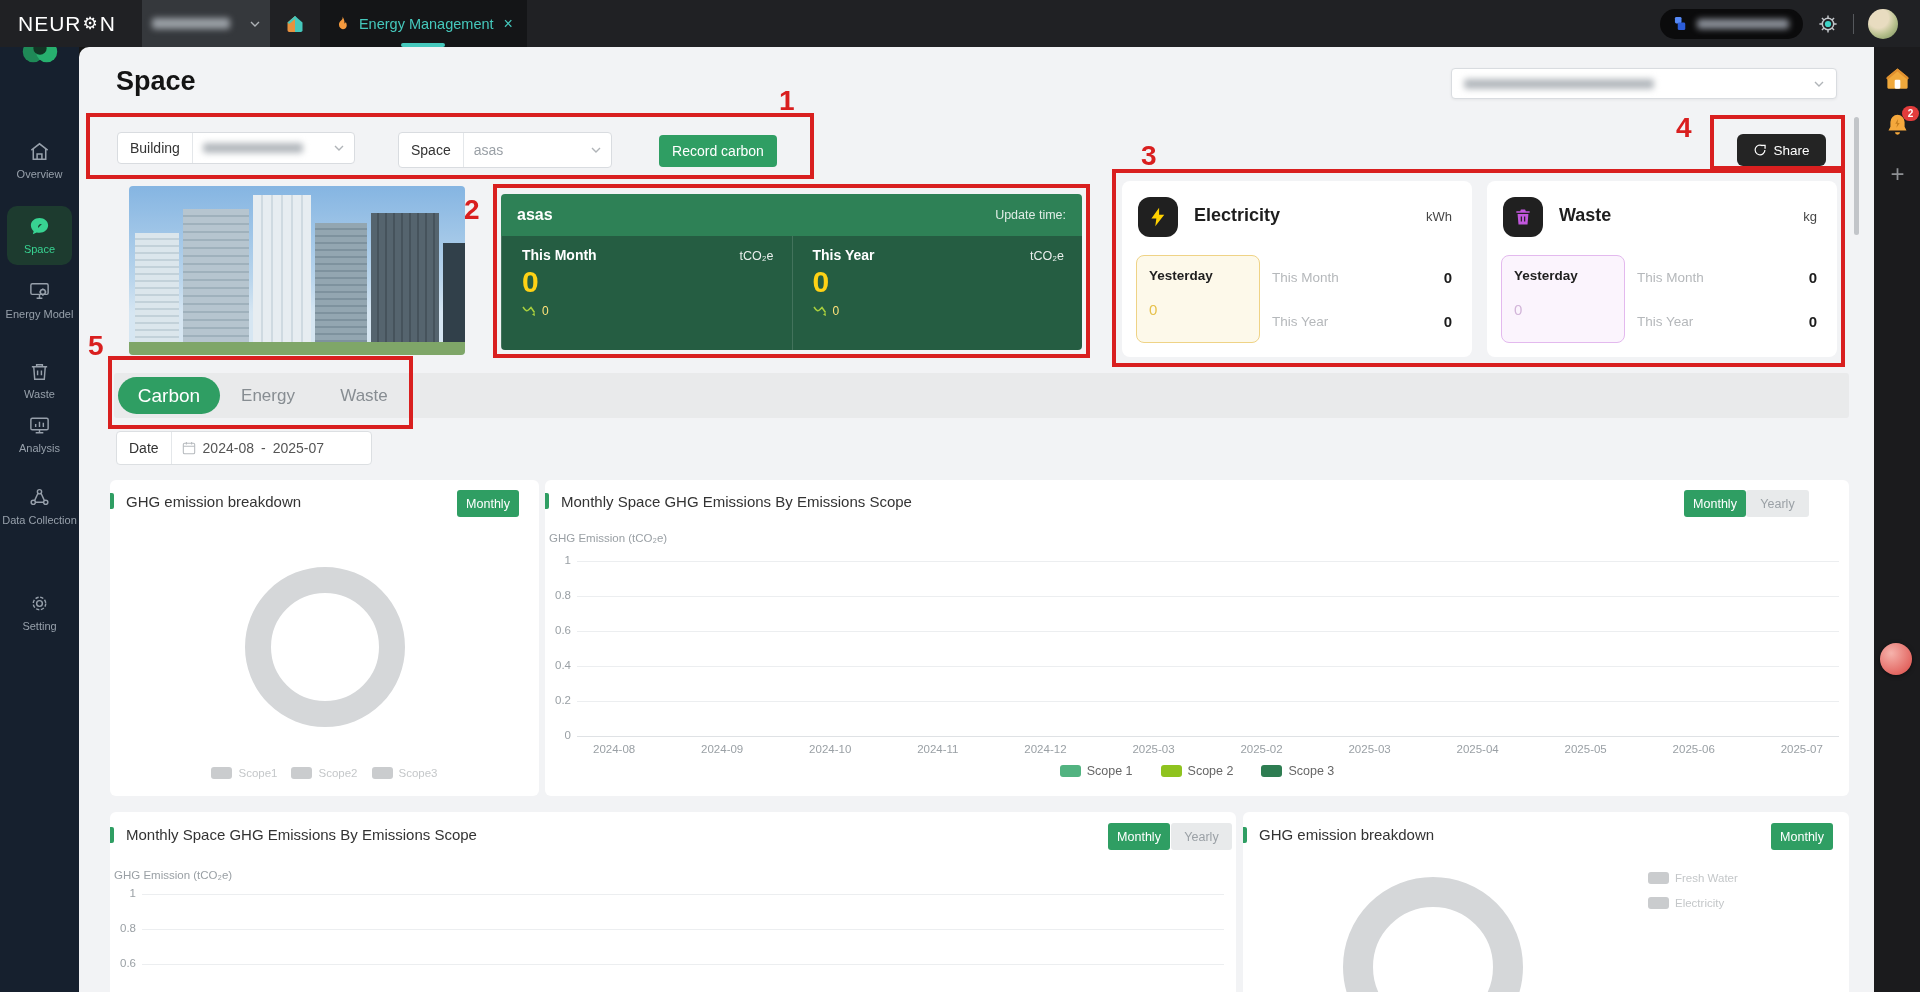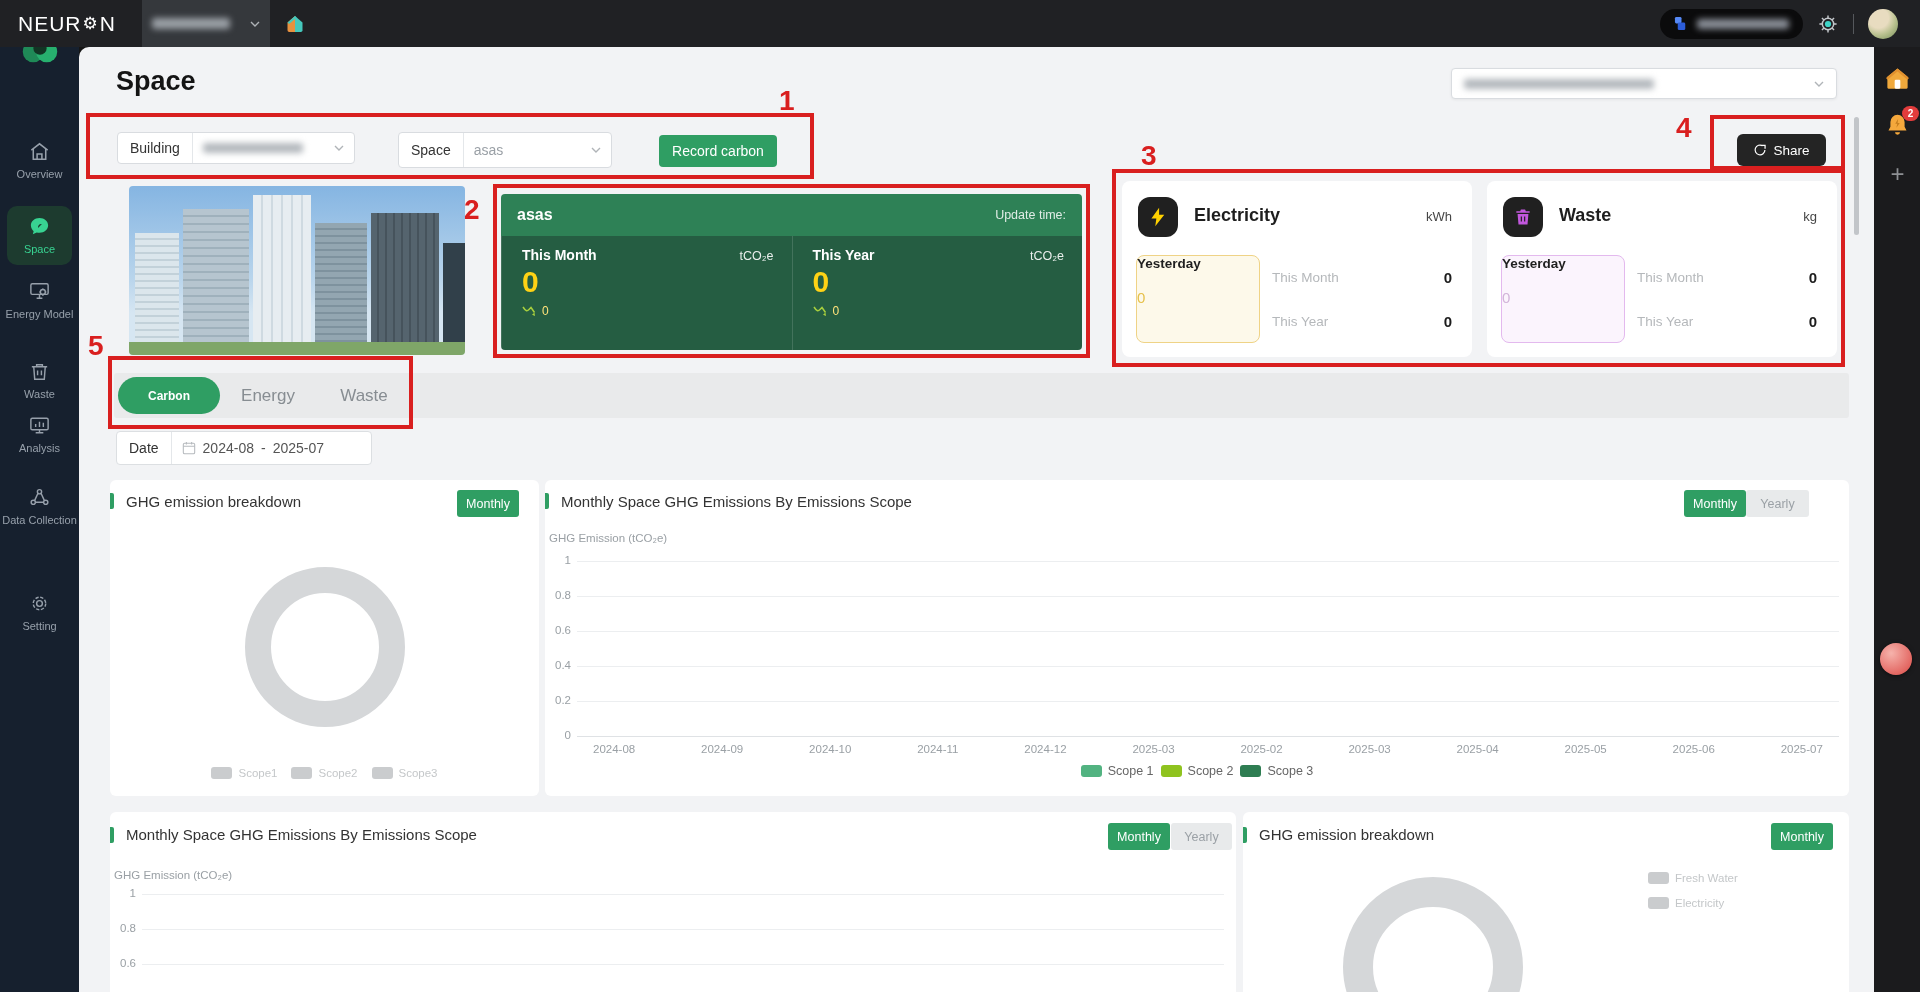--- a/index.html
+++ b/index.html
@@ -81,38 +81,38 @@
   .cc-unit{font-weight:normal;font-size:12.5px;opacity:.9}
   .cc-val{font-size:30px;font-weight:bold;color:#ffd215;margin-top:4px;line-height:1}
   .cc-trend{display:flex;align-items:center;gap:5px;margin-top:7px;font-size:12px;color:#ffe27a}
 
   
   .ucard{width:350px;height:176px;background:#fff;border-radius:8px}
   .uc-icon{position:absolute;left:16px;top:16px;width:40px;height:40px;border-radius:12px;
     background:#202020;display:flex;align-items:center;justify-content:center}
   .uc-title{position:absolute;left:72px;top:24px;font-size:18px;font-weight:bold;color:#1e1e1e}
   .uc-unit{position:absolute;right:20px;top:28px;font-size:13px;color:#464646}
-  .ybox{position:absolute;left:14px;top:74px;width:124px;height:88px;border-radius:8px;}
+  .ybox{position:absolute;left:14px;top:74px;width:124px;height:88px;border-radius:8px;padding:12px}
   .ybox-el{border:1px solid #efd386;background:#fdf9ea}
   .ybox-wa{border:1px solid #e3b9ee;background:#fbf4fd}
   .ybox .yl{font-size:13.5px;font-weight:bold;color:#1f1f1f}
   .ybox .yv{margin-top:18px;font-size:15px}
   .urow{position:absolute;left:150px;right:20px;display:flex;justify-content:space-between;align-items:center}
   .urow .rl{font-size:13.5px;color:#b5b8bb}
   .urow .rv{font-size:15px;font-weight:bold;color:#1c1c1c}
 
   
   .share-btn{left:1737px;top:134px;width:89px;height:32px;background:#242424;border-radius:6px;
     display:flex;align-items:center;justify-content:center;gap:6px;color:#fff;font-size:13.5px;cursor:pointer}
 
   
   .tabbar{left:114px;top:373px;width:1735px;height:45px;background:#e9eaeb;border-radius:3px;
     display:flex;align-items:center;padding-left:4px}
-  .tab-pill{width:102px;height:37px;border-radius:19px;background:#2f9e63;color:#fff;font-weight:bold;
-    font-size:12px;display:flex;align-items:center;justify-content:center;cursor:pointer}
+  .tab-pill{width:102px;height:37px;border-radius:19px;background:#2f9e63;color:#fff;font-weight:normal;
+    font-size:19px;display:flex;align-items:center;justify-content:center;cursor:pointer}
   .tab-plain{width:96px;text-align:center;color:#878d92;font-size:17px;cursor:pointer}
 
   
   .datebox{left:116px;top:431px;width:256px;height:34px;background:#fff;border:1px solid #dcdfe2;
     border-radius:4px;display:flex;align-items:center;font-size:14px;color:#333}
   .datebox .dl{padding:0 12px;border-right:1px solid #e4e7ea;height:100%;display:flex;align-items:center}
   .datebox .dr{flex:1;display:flex;align-items:center;gap:7px;padding:0 10px;color:#555}
 
   
   .card{background:#fff;border-radius:6px}
@@ -120,21 +120,21 @@
   .ctitle{position:absolute;left:16px;font-size:15px;color:#333}
   .badge-green{position:absolute;background:#2f9e63;color:#fff;font-size:12.5px;border-radius:3px;
     display:flex;align-items:center;justify-content:center;cursor:pointer}
   .badge-gray{position:absolute;background:#e8eaeb;color:#9ba1a6;font-size:12.5px;border-radius:3px;
     display:flex;align-items:center;justify-content:center;cursor:pointer}
   .ylab{position:absolute;font-size:11.5px;color:#9aa0a5}
   .ytick{position:absolute;width:26px;text-align:right;font-size:11.5px;color:#9aa0a5}
   .gline{position:absolute;height:1px;background:#eceef0}
   .gline0{background:#dfe2e5}
   .xlabels{position:absolute;display:flex;justify-content:space-between;font-size:11.5px;color:#9aa0a5}
-  .legend{position:absolute;display:flex;align-items:center;justify-content:center;gap:7px;font-size:12.5px;color:#666}
+  .legend{position:absolute;display:flex;align-items:center;justify-content:center;gap:28px;font-size:12.5px;color:#666}
   .lg-item{display:flex;align-items:center;gap:6px;cursor:pointer}
   .sw{width:21px;height:12px;border-radius:3px}
   .legend-dis{color:#c4c7c9}
   .donut{position:absolute;border-radius:50%;border:26px solid #d5d7d9}
 </style>
 </head>
 <body>
 
 <div class="stage">
 
@@ -151,20 +151,27 @@
       <svg class="chev" viewBox="0 0 10 6">
           <path d="M1 1l4 4 4-4" stroke="#aeb2b6" fill="none" stroke-width="1.4"></path>
         </svg>
     </div>
     <div class="home-tab">
       <svg width="24" height="24" viewBox="0 0 24 24">
         <path fill="#e8913f" d="M4.5 10.5 12 4v16H6.2a1.7 1.7 0 0 1-1.7-1.7z"></path>
         <path fill="#45c8bc" d="M12 4l7.5 6.5v7.8A1.7 1.7 0 0 1 17.8 20H12z"></path>
         <path fill="#45c8bc" d="M4.5 10.5 12 4l1.6 1.4-7.4 6.6z"></path>
       </svg>
+    </div>
+    <div class="em-tab">
+      <svg width="17" height="17" viewBox="0 0 24 24">
+        <path fill="#f59a3e" d="M12 2c1 3-.9 4.6-2.4 6.1C8 9.7 7 11.4 7 13.5 7 17.4 9.8 20 12.5 20c2.9 0 5.5-2.2 5.5-5.7 0-1.6-.6-3-1.4-4.3-.4 1-.9 1.7-1.8 2.1.4-3.3-.8-7.2-2.8-10.1z"></path>
+      </svg>
+      <span>Energy Management</span>
+      <span class="tab-close">×</span>
     </div>
     <div class="tb-right">
       <div class="user-pill">
         <svg width="15" height="15" viewBox="0 0 16 16">
           <rect x="1" y="1" width="7" height="7" rx="1.5" fill="#5588f5"></rect>
           <rect x="4" y="7" width="8" height="8" rx="1.5" fill="#2c5cd8"></rect>
         </svg>
         <div class="blur" style="width:92px;height:10px;background:#8a8f98"></div>
       </div>
       <svg width="22" height="22" viewBox="0 0 24 24">

